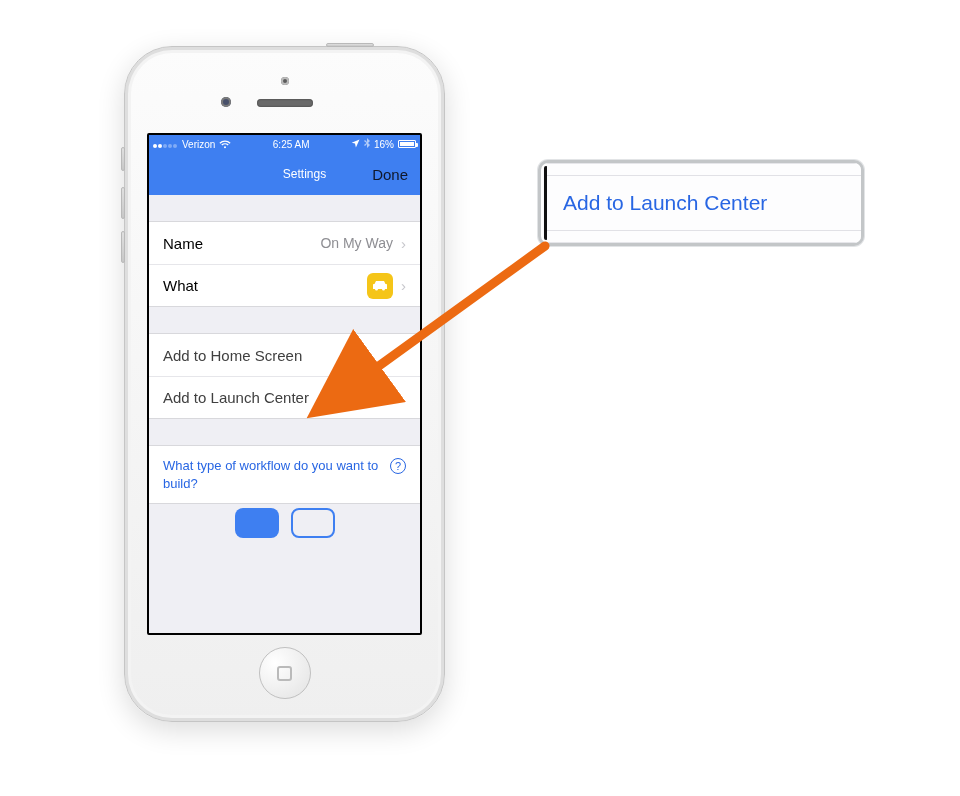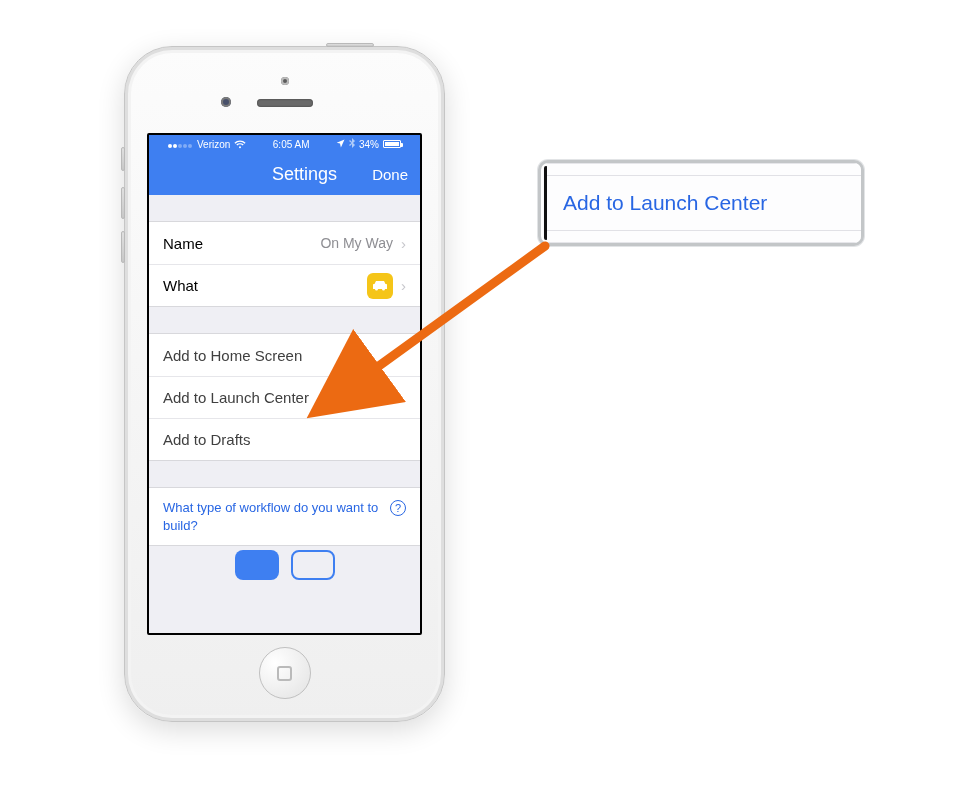--- a/index.html
+++ b/index.html
@@ -69,44 +69,44 @@
     display:flex; flex-direction:column;
   }
 
   
   .statusbar{
     height:18px;
     background:#3e7ff1;
     color:#fff;
     font-size:10px;
     display:flex; align-items:center; justify-content:space-between;
-    padding:0 19px;
+    padding:0 4px;
   }
   .sb-left,.sb-right{display:flex;align-items:center;gap:4px;}
   .sb-dots span{width:4px;height:4px;border-radius:50%;display:inline-block;margin-right:1px;}
   .sb-dots span.on{background:#fff;}
   .sb-dots span.off{background:rgba(255,255,255,.35);}
   .wifi-ico svg{display:block;}
   .sb-batt{display:flex;align-items:center;gap:2px;}
   .batt-body{width:18px;height:8px;border:1px solid #fff;border-radius:1px;position:relative;}
   .batt-body::after{content:"";position:absolute;right:-3px;top:2px;width:2px;height:4px;background:#fff;border-radius:0 1px 1px 0;}
   .batt-fill{position:absolute;left:1px;top:1px;bottom:1px;right:1px;background:#fff;}
 
   
   .navbar{
     height:42px;
     background:#3e7ff1;
     display:flex; align-items:center; justify-content:center;
     position:relative;
     color:#fff;
   }
-  .nav-title{font-size:18px;font-weight:400;margin-left:40px;}
+  .nav-title{font-size:12px;font-weight:400;margin-left:40px;}
   .nav-done{
     position:absolute; right:12px; top:0; bottom:0; display:flex; align-items:center;
-    font-size:15px; color:#ffffff;
+    font-size:15px; color:#0f172a;
   }
 
   
   .group{background:#fff;border-top:1px solid #d8d8dc;border-bottom:1px solid #d8d8dc;}
   .gap{height:26px;}
   .row{
     height:42px; padding:8px 14px;
     display:flex; align-items:center; justify-content:space-between;
     border-top:1px solid #e6e6ea;
     font-size:15px;
@@ -202,33 +202,33 @@
         <span class="sb-dots">
           <span class="on"></span><span class="on"></span><span class="off"></span><span class="off"></span><span class="off"></span>
         </span>
         <span>Verizon</span>
         <span class="wifi-ico">
           <svg width="12" height="9" viewBox="0 0 12 9">
               <path d="M6 8.2a1 1 0 100-2 1 1 0 000 2zM2.3 4.6a5.4 5.4 0 017.4 0l-1 1a4 4 0 00-5.4 0l-1-1zM.4 2.7a8 8 0 0111.2 0l-1 1a6.6 6.6 0 00-9.2 0l-1-1z" fill="#fff"></path>
             </svg>
         </span>
       </div>
-      <span>6:05 AM</span>
+      <span>6:25 AM</span>
       <div class="sb-right">
         <span>
           <svg width="9" height="9" viewBox="0 0 9 9">
               <path d="M8.5.5L.7 3.7l3.3.9.9 3.9L8.5.5z" fill="#fff"></path>
             </svg>
         </span>
         <span>
           <svg width="6" height="10" viewBox="0 0 6 10">
               <path d="M3 0v4L1 2 0 3l2.5 2L0 7l1 1 2-2v4l3-3-2-2 2-2-3-3z" fill="rgba(255,255,255,.6)"></path>
             </svg>
         </span>
-        <span>34%</span>
+        <span>16%</span>
         <span class="sb-batt">
           <span class="batt-body">
               <span class="batt-fill"></span>
             </span>
         </span>
       </div>
     </div>
 
     <div class="navbar">
       <span class="nav-title">Settings</span>
@@ -260,23 +260,20 @@
 
     <div class="gap"></div>
 
     <div class="group">
       <div class="row">
         <span class="row-action">Add to Home Screen</span>
       </div>
       <div class="row">
         <span class="row-action">Add to Launch Center</span>
       </div>
-      <div class="row">
-        <span class="row-action">Add to Drafts</span>
-      </div>
     </div>
 
     <div class="gap"></div>
 
     <div class="group">
       <div class="help">
         <span>What type of workflow do you want to build?</span>
         <span class="help-q">?</span>
       </div>
     </div>

